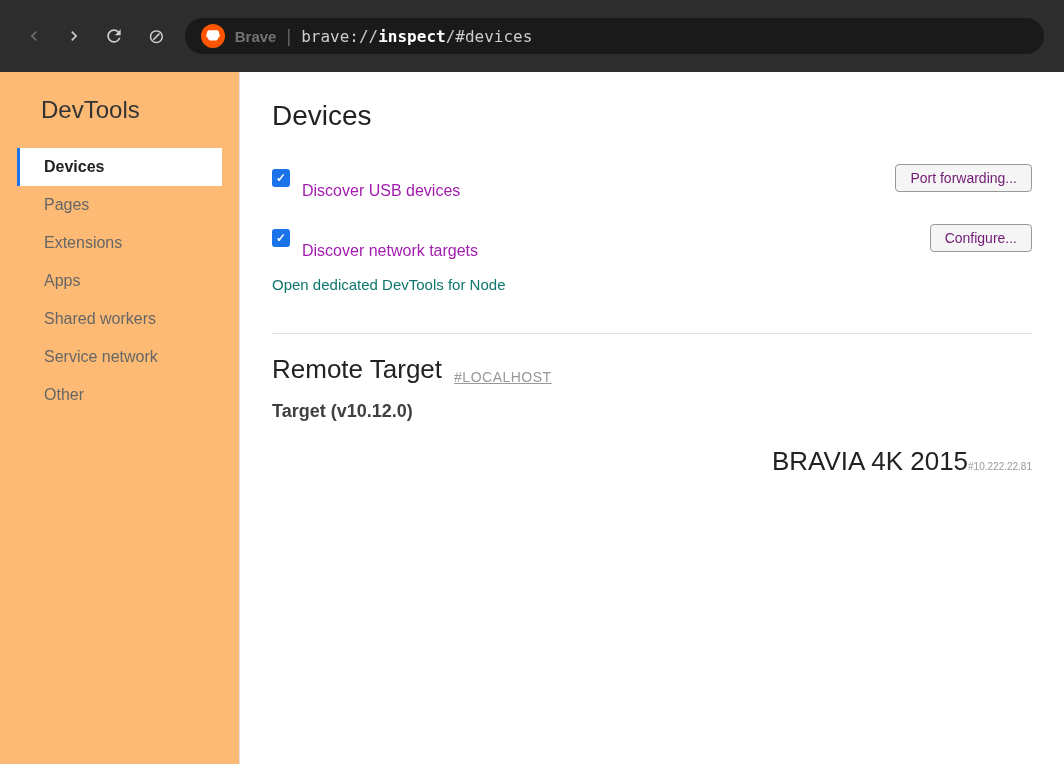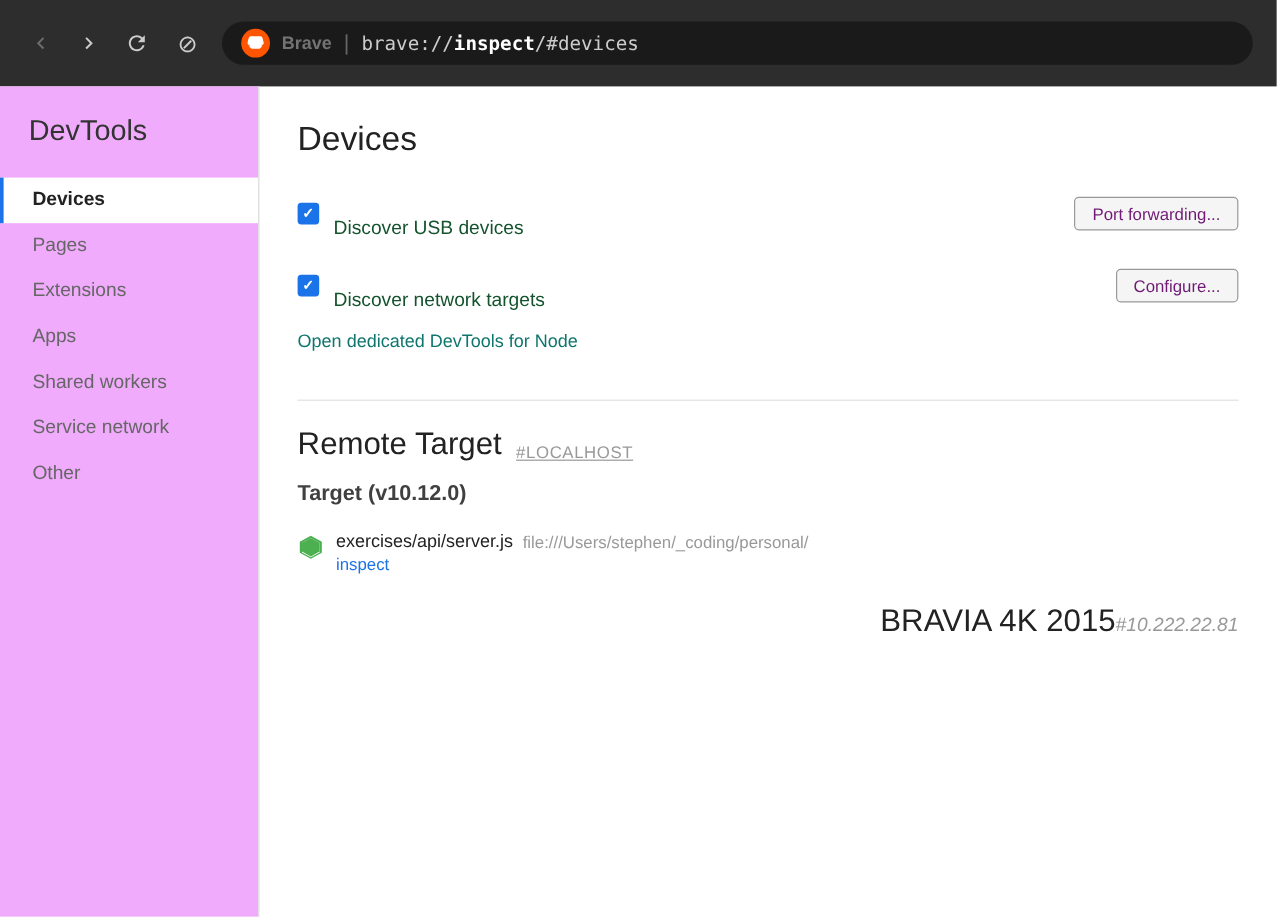--- a/index.html
+++ b/index.html
@@ -73,24 +73,24 @@
     .url-bold { color: #fff; font-weight: bold; }
 
     
     .main-layout {
       display: flex;
       height: calc(764px - 72px);
     }
 
     
     .sidebar {
-      width: 216px;
-      background: #f0abfc;
+      width: 240px;
+      background: #fdba74;
       border-right: 1px solid #e0e0e0;
-      padding: 24px 0;
+      padding: 24px 17px;
       flex-shrink: 0;
     }
     .sidebar-title {
       font-size: 24px;
       font-weight: 400;
       color: #333;
       padding: 0 24px 24px 24px;
     }
     .sidebar-item {
       display: flex;
@@ -146,21 +146,21 @@
       cursor: pointer;
     }
     .checkbox-custom::after {
       content: '✓';
       color: white;
       font-size: 12px;
       font-weight: bold;
     }
     .option-label {
       font-size: 16px;
-      color: #14532d;
+      color: #a21caf;
       margin-top: 26px;
     }
     .option-button {
       border: 1px solid #999;
       background: #f5f5f5;
       border-radius: 4px;
       padding: 5px 14px;
       font-size: 14px;
       color: #701a75;
       cursor: pointer;
@@ -251,24 +251,23 @@
     .bravia-title {
       font-size: 26px;
       font-weight: 400;
       color: #222;
       margin-top: 24px;
       display: flex;
       align-items: baseline;
       justify-content: flex-end;
     }
     .bravia-ip {
-      font-size: 16px;
+      font-size: 10px;
       color: #999;
       font-weight: 400;
-      font-style: italic;
     }
   </style>
 </head>
 <body>
 
 <div class="browser-chrome">
   <div class="nav-buttons">
     <button class="nav-btn disabled">
       <svg viewBox="0 0 24 24">
           <path d="M15.41 16.59L10.83 12l4.58-4.59L14 6l-6 6 6 6z"></path>
@@ -359,34 +358,20 @@
     
     <div class="section-title">
       <span>Remote Target</span>
       <span class="section-subtitle">#LOCALHOST</span>
     </div>
 
     
     <div class="target-name">Target (v10.12.0)</div>
 
     
-    <div class="target-entry">
-
-      <svg class="node-icon" viewBox="0 0 24 24" xmlns="http://www.w3.org/2000/svg">
-        <path fill="#4caf50" d="M12 1.5L2 7v10l10 5.5L22 17V7L12 1.5zm0 2.1l8 4.4v8.8l-8 4.4-8-4.4V8l8-4.4z"></path>
-        <path fill="#4caf50" d="M12 3.6L4 8v8l8 4.4L20 16V8l-8-4.4z"></path>
-      </svg>
-      <div class="target-info">
-        <div class="target-file-row">
-          <span class="target-filename">exercises/api/server.js</span>
-          <span class="target-filepath">file:///Users/stephen/_coding/personal/</span>
-        </div>
-        <a class="target-inspect">inspect</a>
-      </div>
-    </div>
 
     
     <div class="bravia-title">
       <span>BRAVIA 4K 2015</span>
       <span class="bravia-ip">#10.222.22.81</span>
     </div>
   </div>
 
 </div>
 

